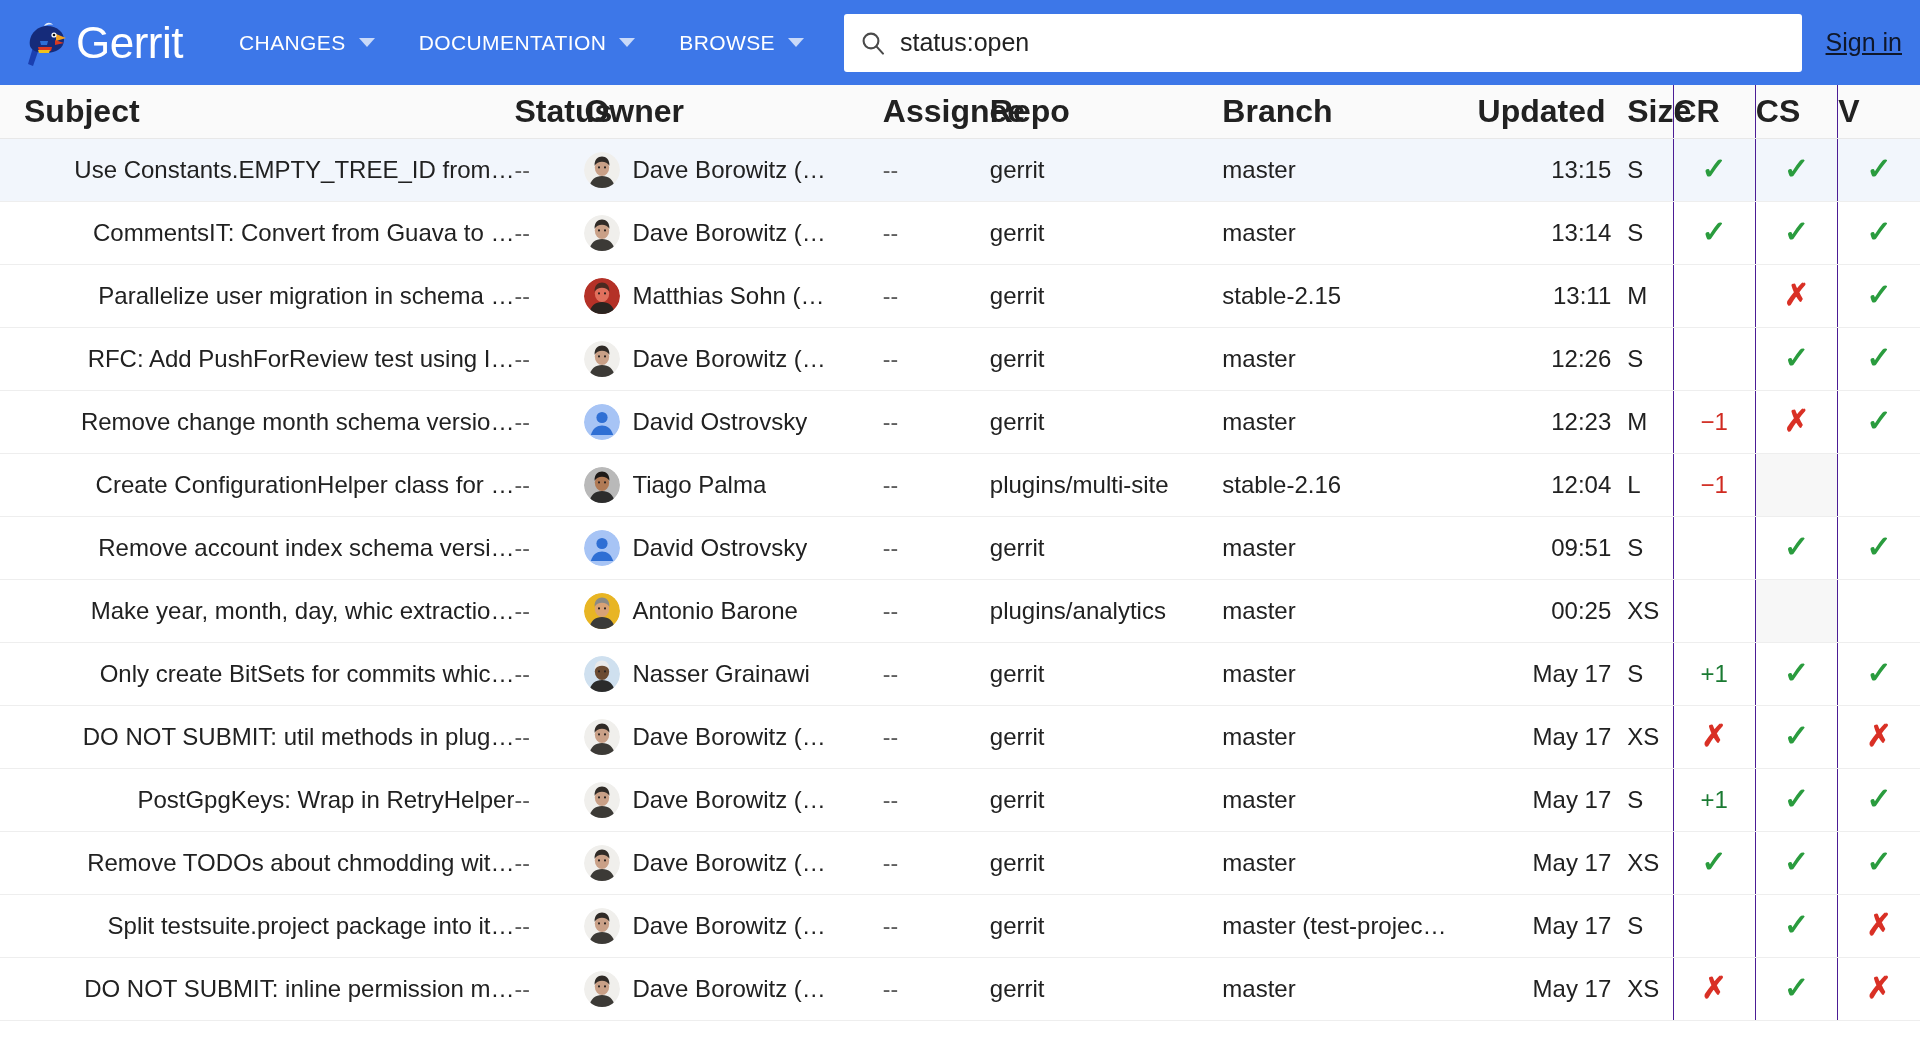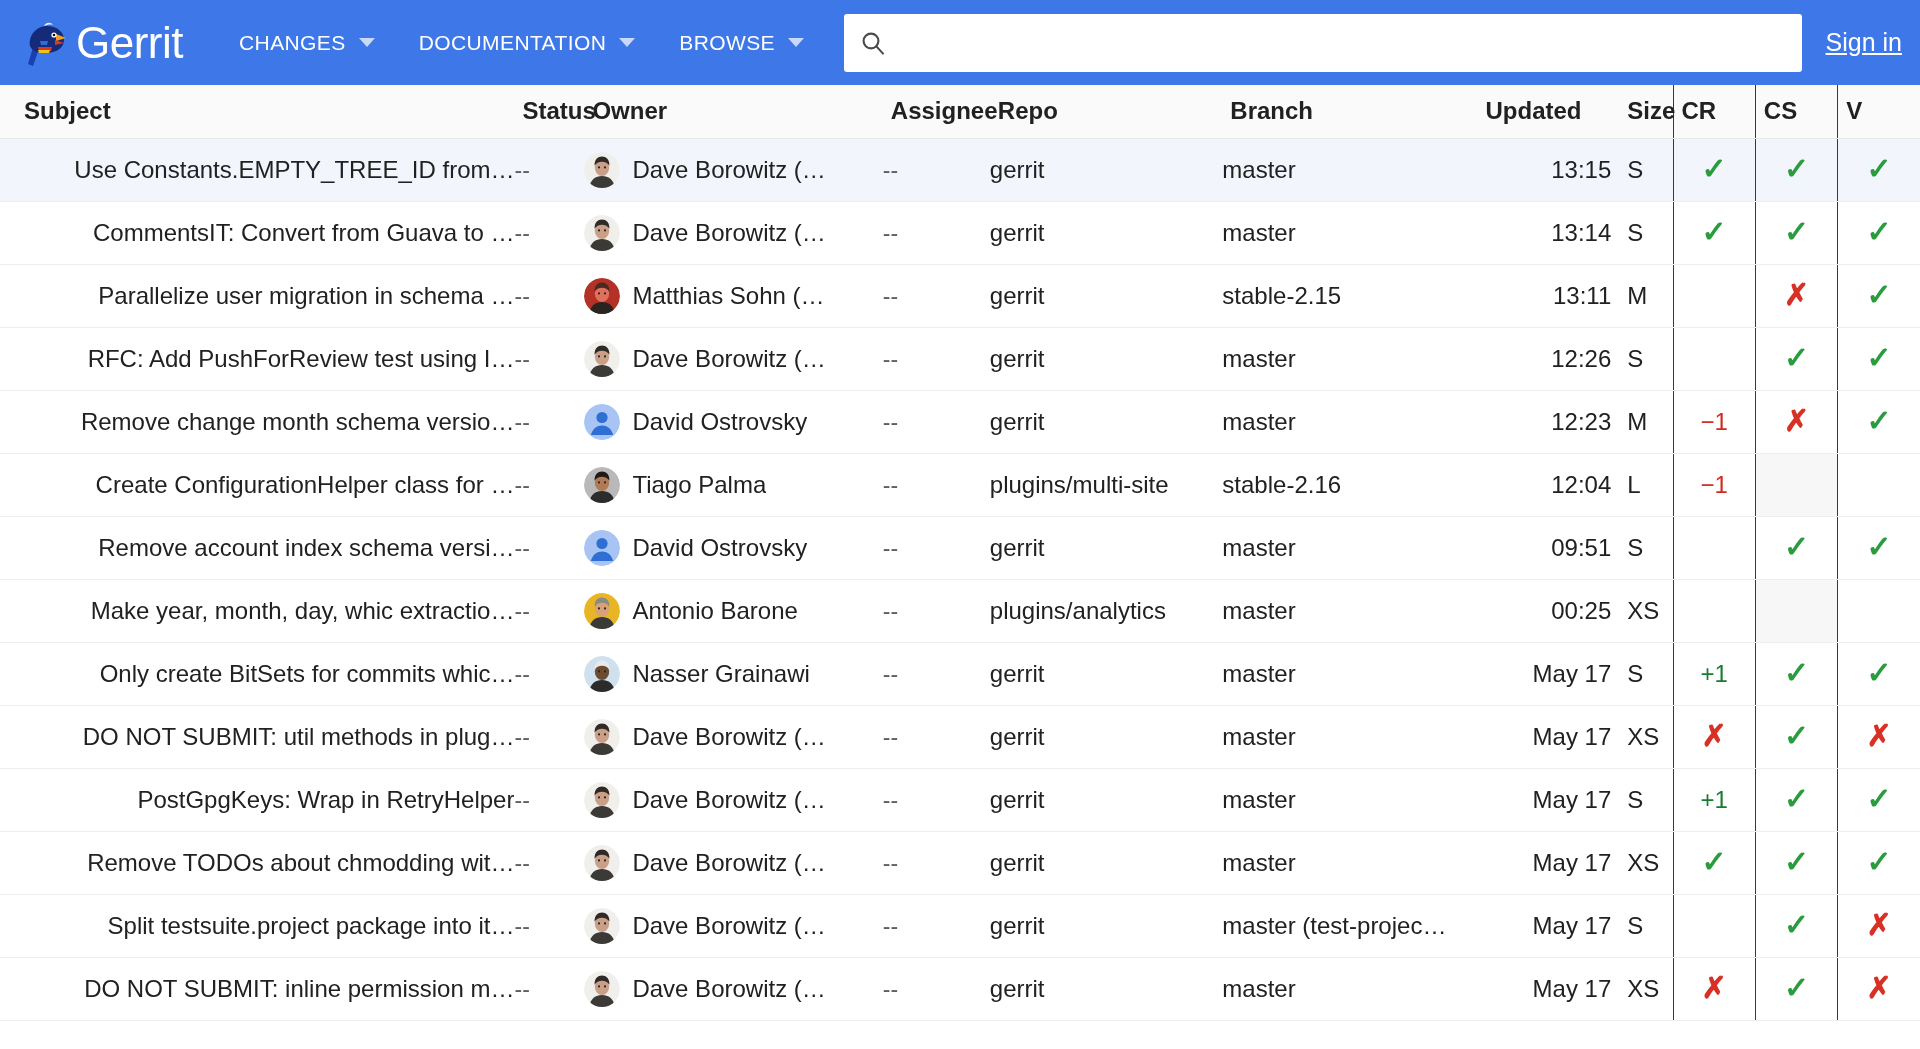--- a/index.html
+++ b/index.html
@@ -70,39 +70,39 @@
   .search-icon { width: 26px; height: 26px; flex: 0 0 auto; margin-right: 14px; }
   .search-input {
     border: 0; outline: 0;
     font-family: "Liberation Sans", sans-serif;
     font-size: 25px;
     color: #222222;
     width: 100%;
     background: transparent;
   }
   .signin {
-    color: #ffffff;
+    color: #0f172a;
     font-size: 25px;
     text-decoration: underline;
     white-space: nowrap;
     cursor: pointer;
     flex: 0 0 auto;
   }
 
   
   .table { width: 1920px; border-collapse: collapse; table-layout: fixed; }
 
   .thead-row { background: #fafafa; height: 53px; }
   .thead-row th {
-    font-size: 24px;
+    font-size: 32px;
     font-weight: bold;
     color: #212121;
     text-align: left;
     vertical-align: middle;
-    padding: 8px;
+    padding: 0;
     border-bottom: 1px solid #e8e8e8;
   }
 
   tbody tr { height: 63px; }
   tbody tr td {
     font-size: 24px;
     color: #212121;
     vertical-align: middle;
     padding: 0;
     border-bottom: 1px solid #eeeeee;
@@ -184,20 +184,21 @@
   </div>
 
   <div class="searchwrap">
     <div class="searchbox">
       <span class="search-icon">
         <svg width="26" height="26" viewBox="0 0 26 26">
           <circle cx="11" cy="11" r="7.4" fill="none" stroke="#4a4a4a" stroke-width="2.1"></circle>
           <line x1="16.4" y1="16.4" x2="23" y2="23.6" stroke="#4a4a4a" stroke-width="2.1" stroke-linecap="round"></line>
         </svg>
       </span>
+      <input class="search-input" type="text" value="status:open" style="">
     </div>
   </div>
 
   <div class="signin">Sign in</div>
 </div>
 
 <table class="table">
   <thead>
     <tr class="thead-row">
       <th class="c-subject">Subject</th>

